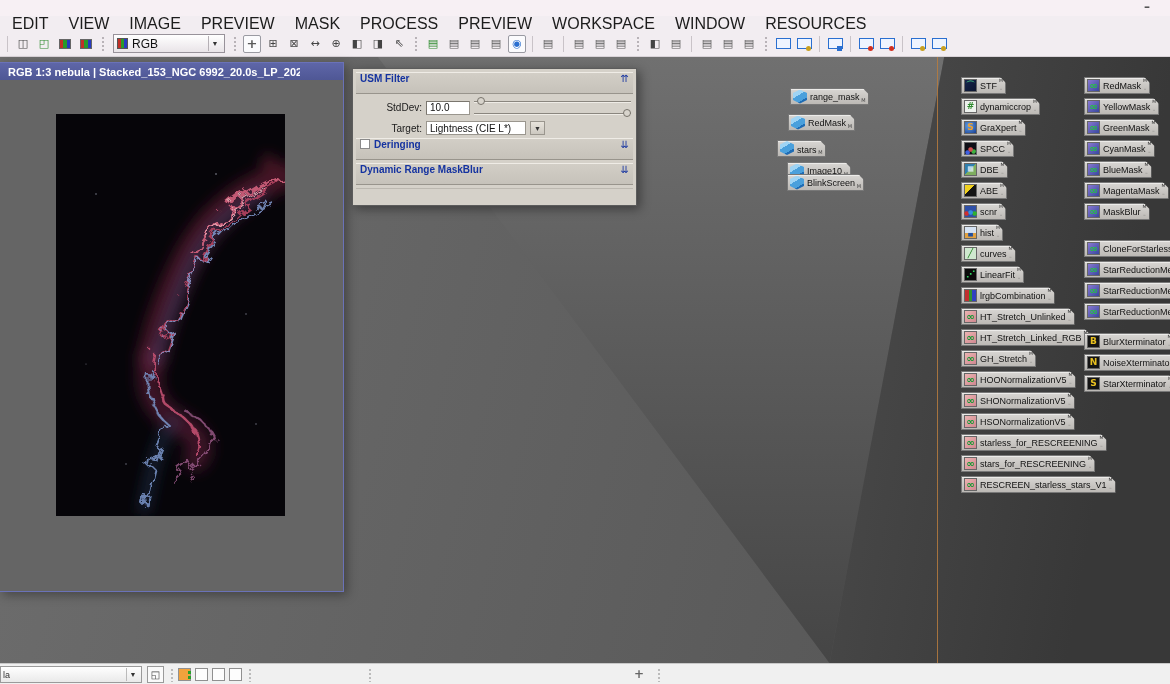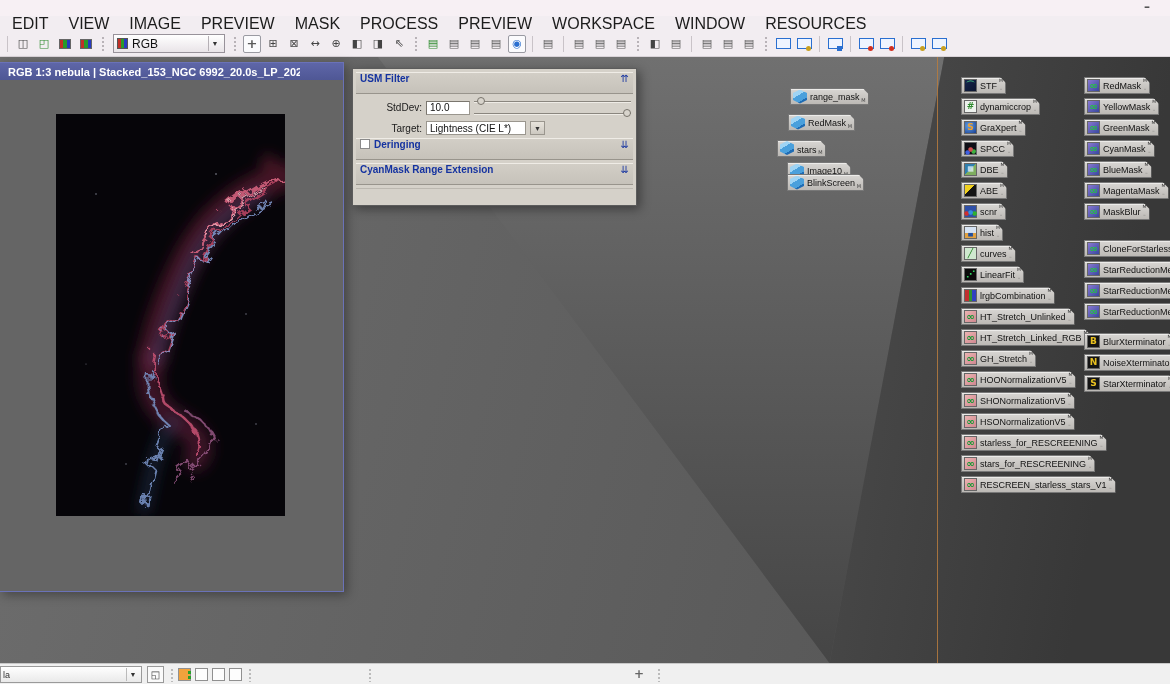--- a/index.html
+++ b/index.html
@@ -388,21 +388,21 @@
         <span class="plabel2">Target:</span>
         <span class="pselect">Lightness (CIE L*)</span>
         <span class="pselarr">▼</span>
       </div>
       <div class="secbar">
         <span class="checkbox"></span>
         <span class="stext">Deringing</span>
         <span class="chev">⇊</span>
       </div>
       <div class="secbar">
-        <span class="stext">CyanMask Range Extension</span>
+        <span class="stext">Dynamic Range MaskBlur</span>
         <span class="chev">⇊</span>
       </div>
       <div class="dlg-foot">
         <span style="display:flex;gap:7px">
 
         <span class="fico"></span>
             <span class="fico"></span>
             <span class="fico"></span>
           </span>
         <span class="spacer"></span>

